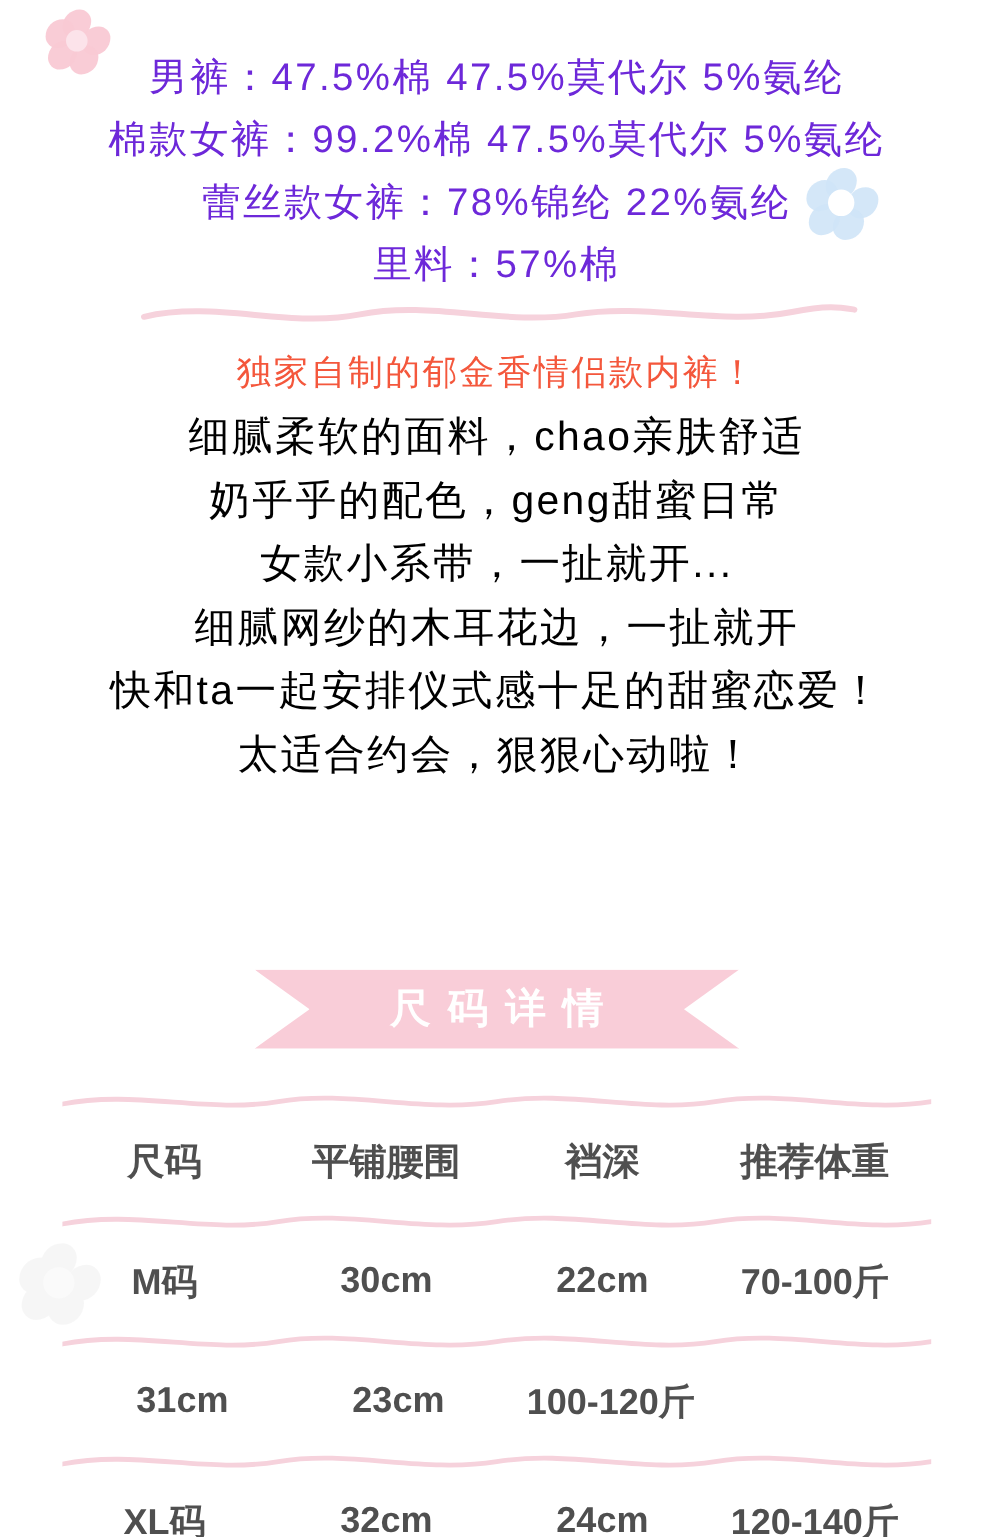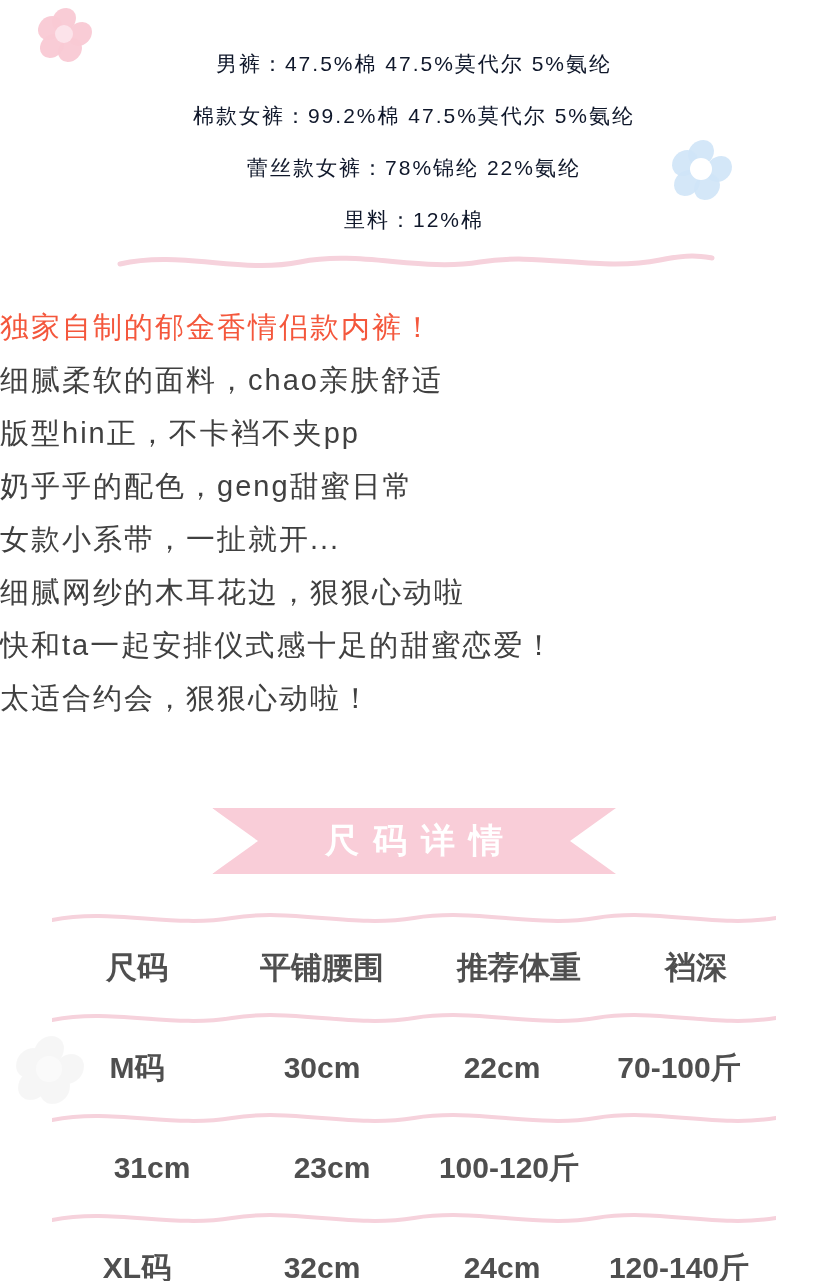--- a/index.html
+++ b/index.html
@@ -87,55 +87,56 @@
 
   
   .fabric {
     position: absolute;
     top: 38px;
     left: 0;
     width: 828px;
     text-align: center;
   }
   .fabric-line {
-    font-size: 21px;
+    font-size: 32px;
     letter-spacing: 2px;
-    color: #0f172a;
+    color: #6d28d9;
     line-height: 52px;
     white-space: nowrap;
   }
 
   
   .wave {
     position: absolute;
     left: 0;
     width: 828px;
     height: 26px;
   }
   .wave svg { display: block; width: 100%; height: 100%; }
 
   .wave-1 { top: 248px; }
 
   
   .highlights {
     position: absolute;
-    top: 300px;
+    top: 284px;
     left: 0;
     width: 828px;
+    text-align: center;
   }
   .headline {
     font-size: 29px;
     color: #f4573c;
     letter-spacing: 2px;
     line-height: 54px;
     white-space: nowrap;
   }
   .hl-line {
-    font-size: 29px;
-    color: #404040;
+    font-size: 34px;
+    color: #000000;
     letter-spacing: 2px;
     line-height: 53px;
     white-space: nowrap;
   }
 
   
   .banner {
     position: absolute;
     top: 808px;
     left: 50%;
@@ -239,36 +240,35 @@
       <div class="petal p3"></div>
     <div class="petal p4"></div>
       <div class="petal p5"></div>
       <div class="core"></div>
   </div>
 
   <div class="fabric">
     <div class="fabric-line">男裤：47.5%棉 47.5%莫代尔 5%氨纶</div>
     <div class="fabric-line">棉款女裤：99.2%棉 47.5%莫代尔 5%氨纶</div>
     <div class="fabric-line">蕾丝款女裤：78%锦纶 22%氨纶</div>
-    <div class="fabric-line">里料：12%棉</div>
+    <div class="fabric-line">里料：57%棉</div>
   </div>
 
   <div class="wave wave-1">
     <svg viewBox="0 0 828 26" preserveAspectRatio="none" xmlns="http://www.w3.org/2000/svg">
       <path d="M120,16 C180,2 240,26 300,14 C360,2 420,24 480,14 C540,4 600,24 660,12 C690,6 700,8 712,10" fill="none" stroke="#f6d2dc" stroke-width="5" stroke-linecap="round"></path>
     </svg>
   </div>
 
   <div class="highlights">
     <div class="headline">独家自制的郁金香情侣款内裤！</div>
     <div class="hl-line">细腻柔软的面料，chao亲肤舒适</div>
-    <div class="hl-line">版型hin正，不卡裆不夹pp</div>
     <div class="hl-line">奶乎乎的配色，geng甜蜜日常</div>
     <div class="hl-line">女款小系带，一扯就开...</div>
-    <div class="hl-line">细腻网纱的木耳花边，狠狠心动啦</div>
+    <div class="hl-line">细腻网纱的木耳花边，一扯就开</div>
     <div class="hl-line">快和ta一起安排仪式感十足的甜蜜恋爱！</div>
     <div class="hl-line">太适合约会，狠狠心动啦！</div>
   </div>
 
   <div class="banner">
     <div class="banner-body"></div>
     <div class="banner-left-notch"></div>
     <div class="banner-right-notch"></div>
     <div class="banner-text">尺码详情</div>
   </div>
@@ -277,22 +277,22 @@
 
     <div class="row-sep">
       <svg viewBox="0 0 724 20" preserveAspectRatio="none" xmlns="http://www.w3.org/2000/svg">
         <path d="M0,12 C60,0 120,20 180,10 C240,0 300,20 362,10 C424,0 484,20 544,10 C604,0 664,20 724,10" fill="none" stroke="#f6d2dc" stroke-width="4" stroke-linecap="round"></path>
       </svg>
     </div>
 
     <div class="row header">
       <div class="cell c0">尺码</div>
       <div class="cell c1">平铺腰围</div>
+      <div class="cell c2">裆深</div>
       <div class="cell c3">推荐体重</div>
-      <div class="cell c2">裆深</div>
     </div>
 
     <div class="row-sep">
       <svg viewBox="0 0 724 20" preserveAspectRatio="none" xmlns="http://www.w3.org/2000/svg">
         <path d="M0,12 C60,0 120,20 180,10 C240,0 300,20 362,10 C424,0 484,20 544,10 C604,0 664,20 724,10" fill="none" stroke="#f6d2dc" stroke-width="4" stroke-linecap="round"></path>
       </svg>
     </div>
 
     <div class="row">
       <div class="cell c0">M码</div>

